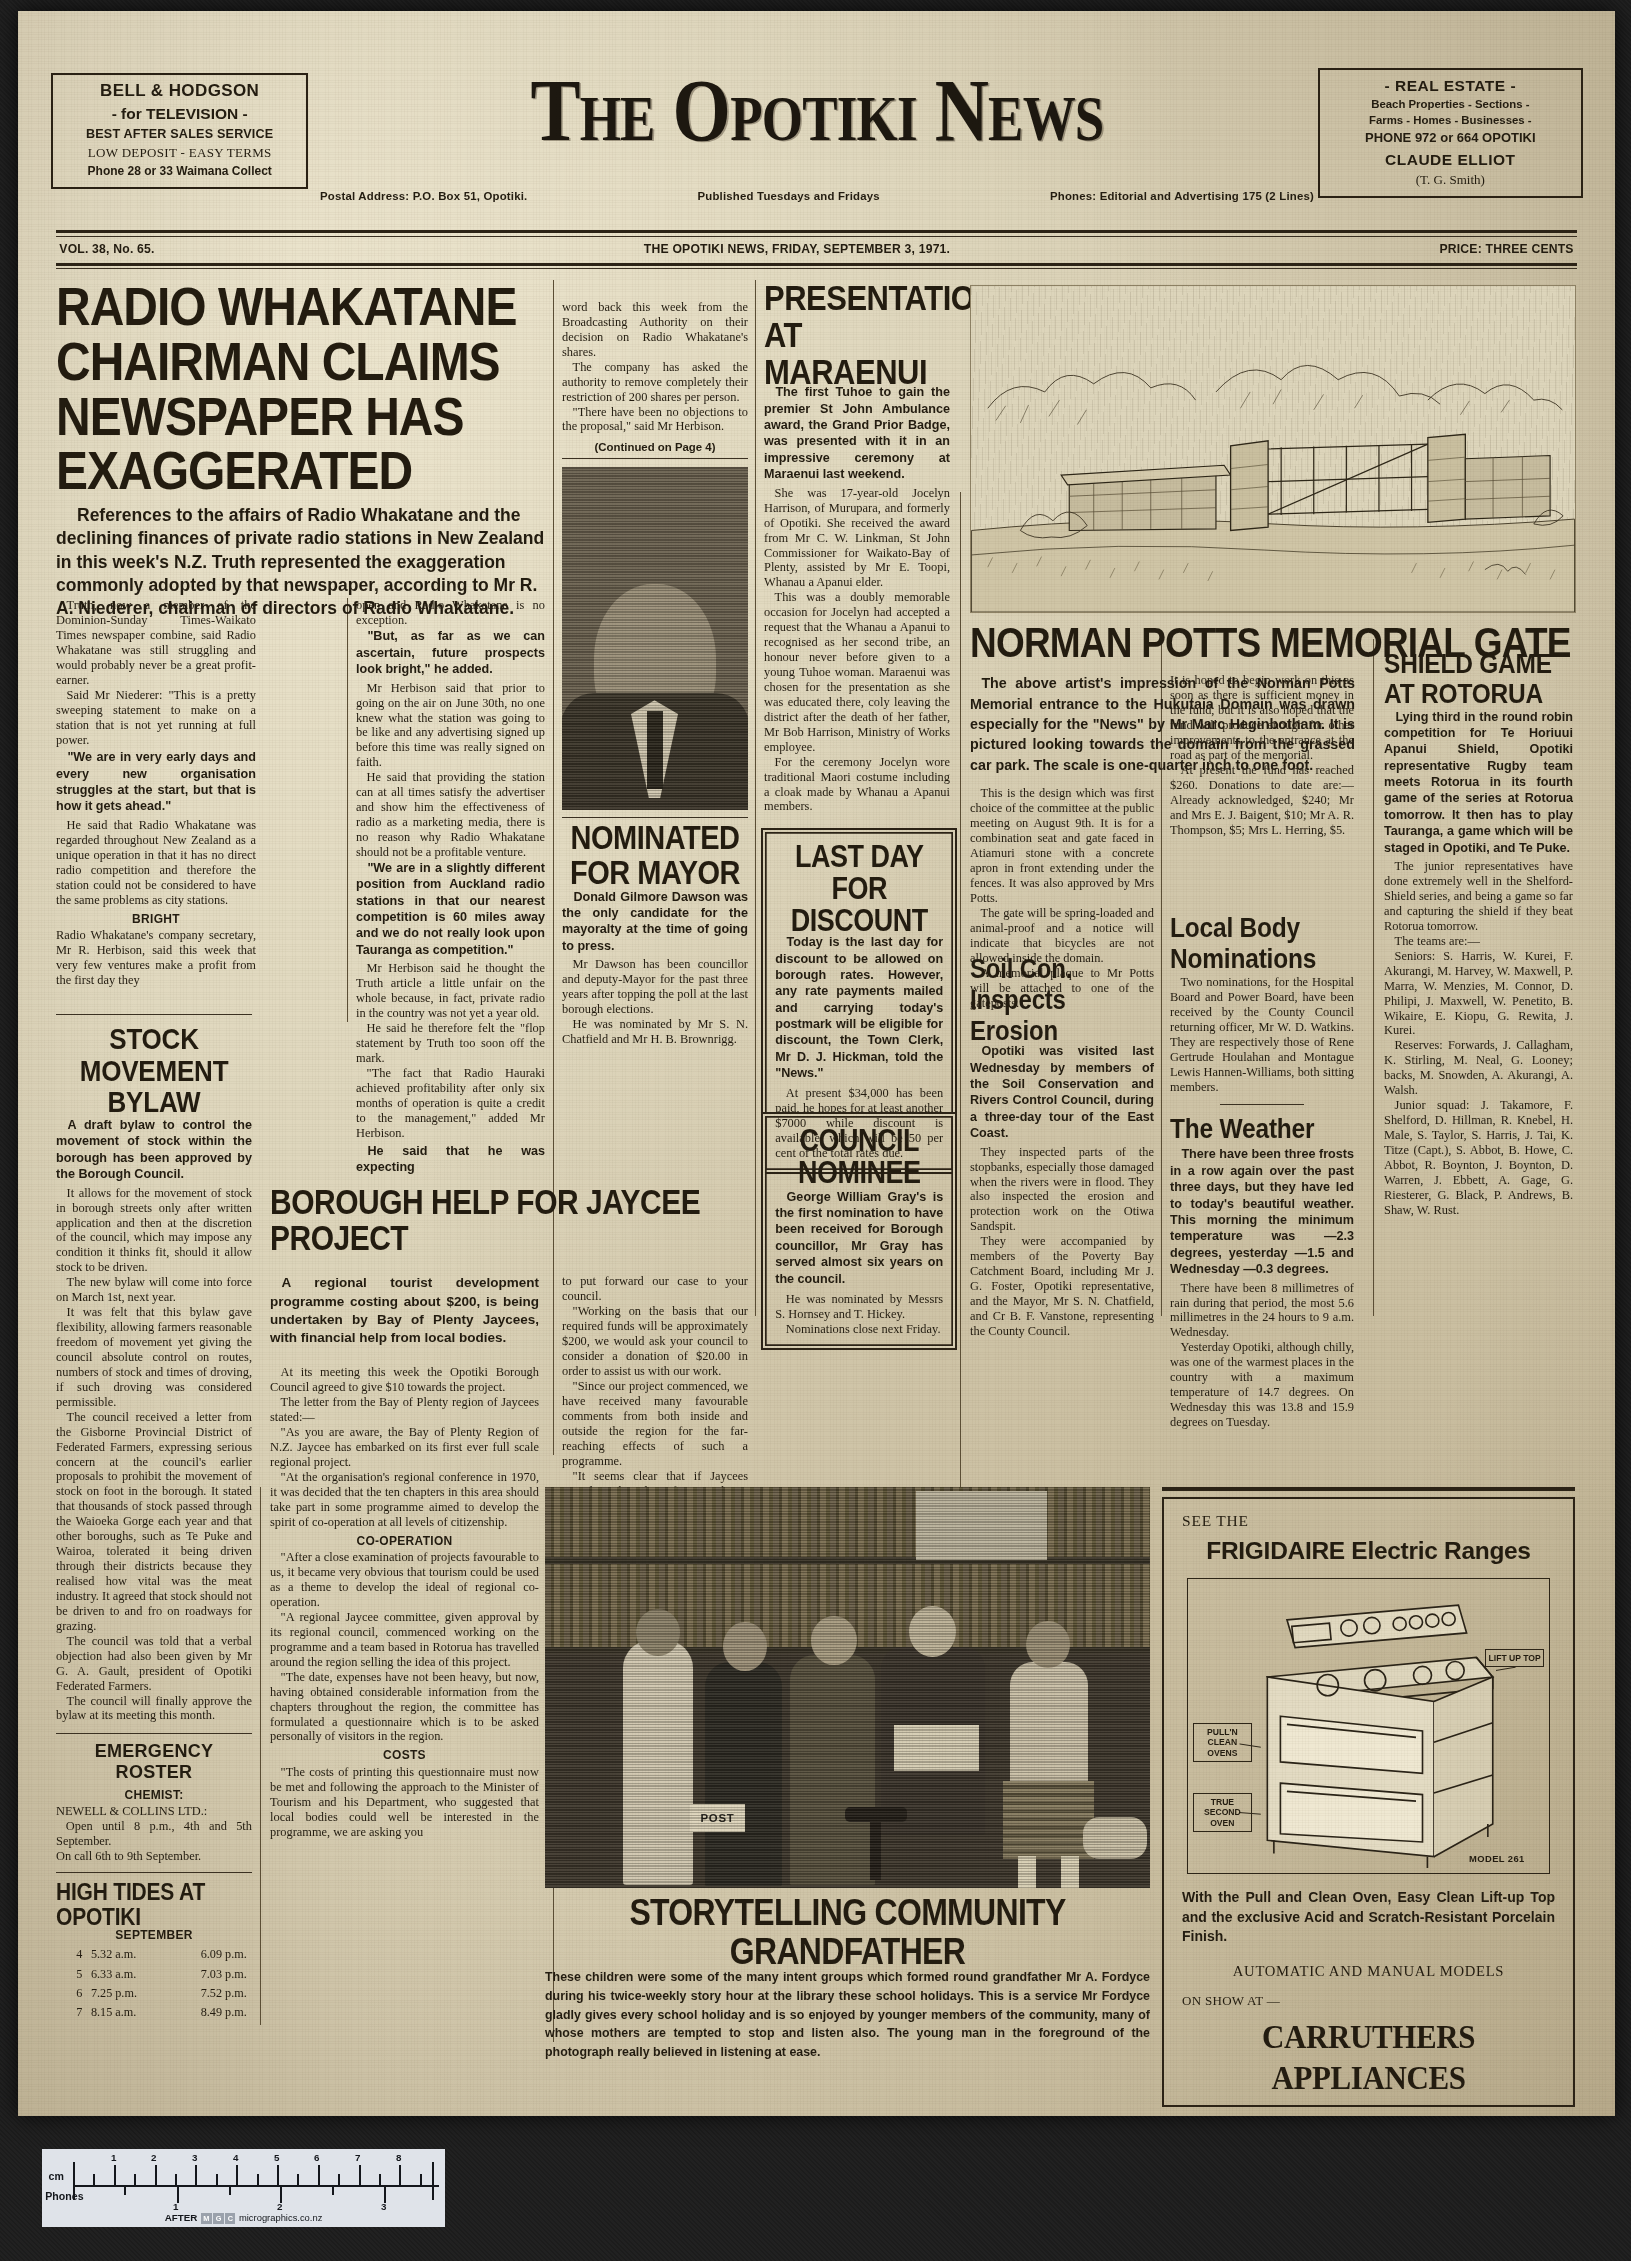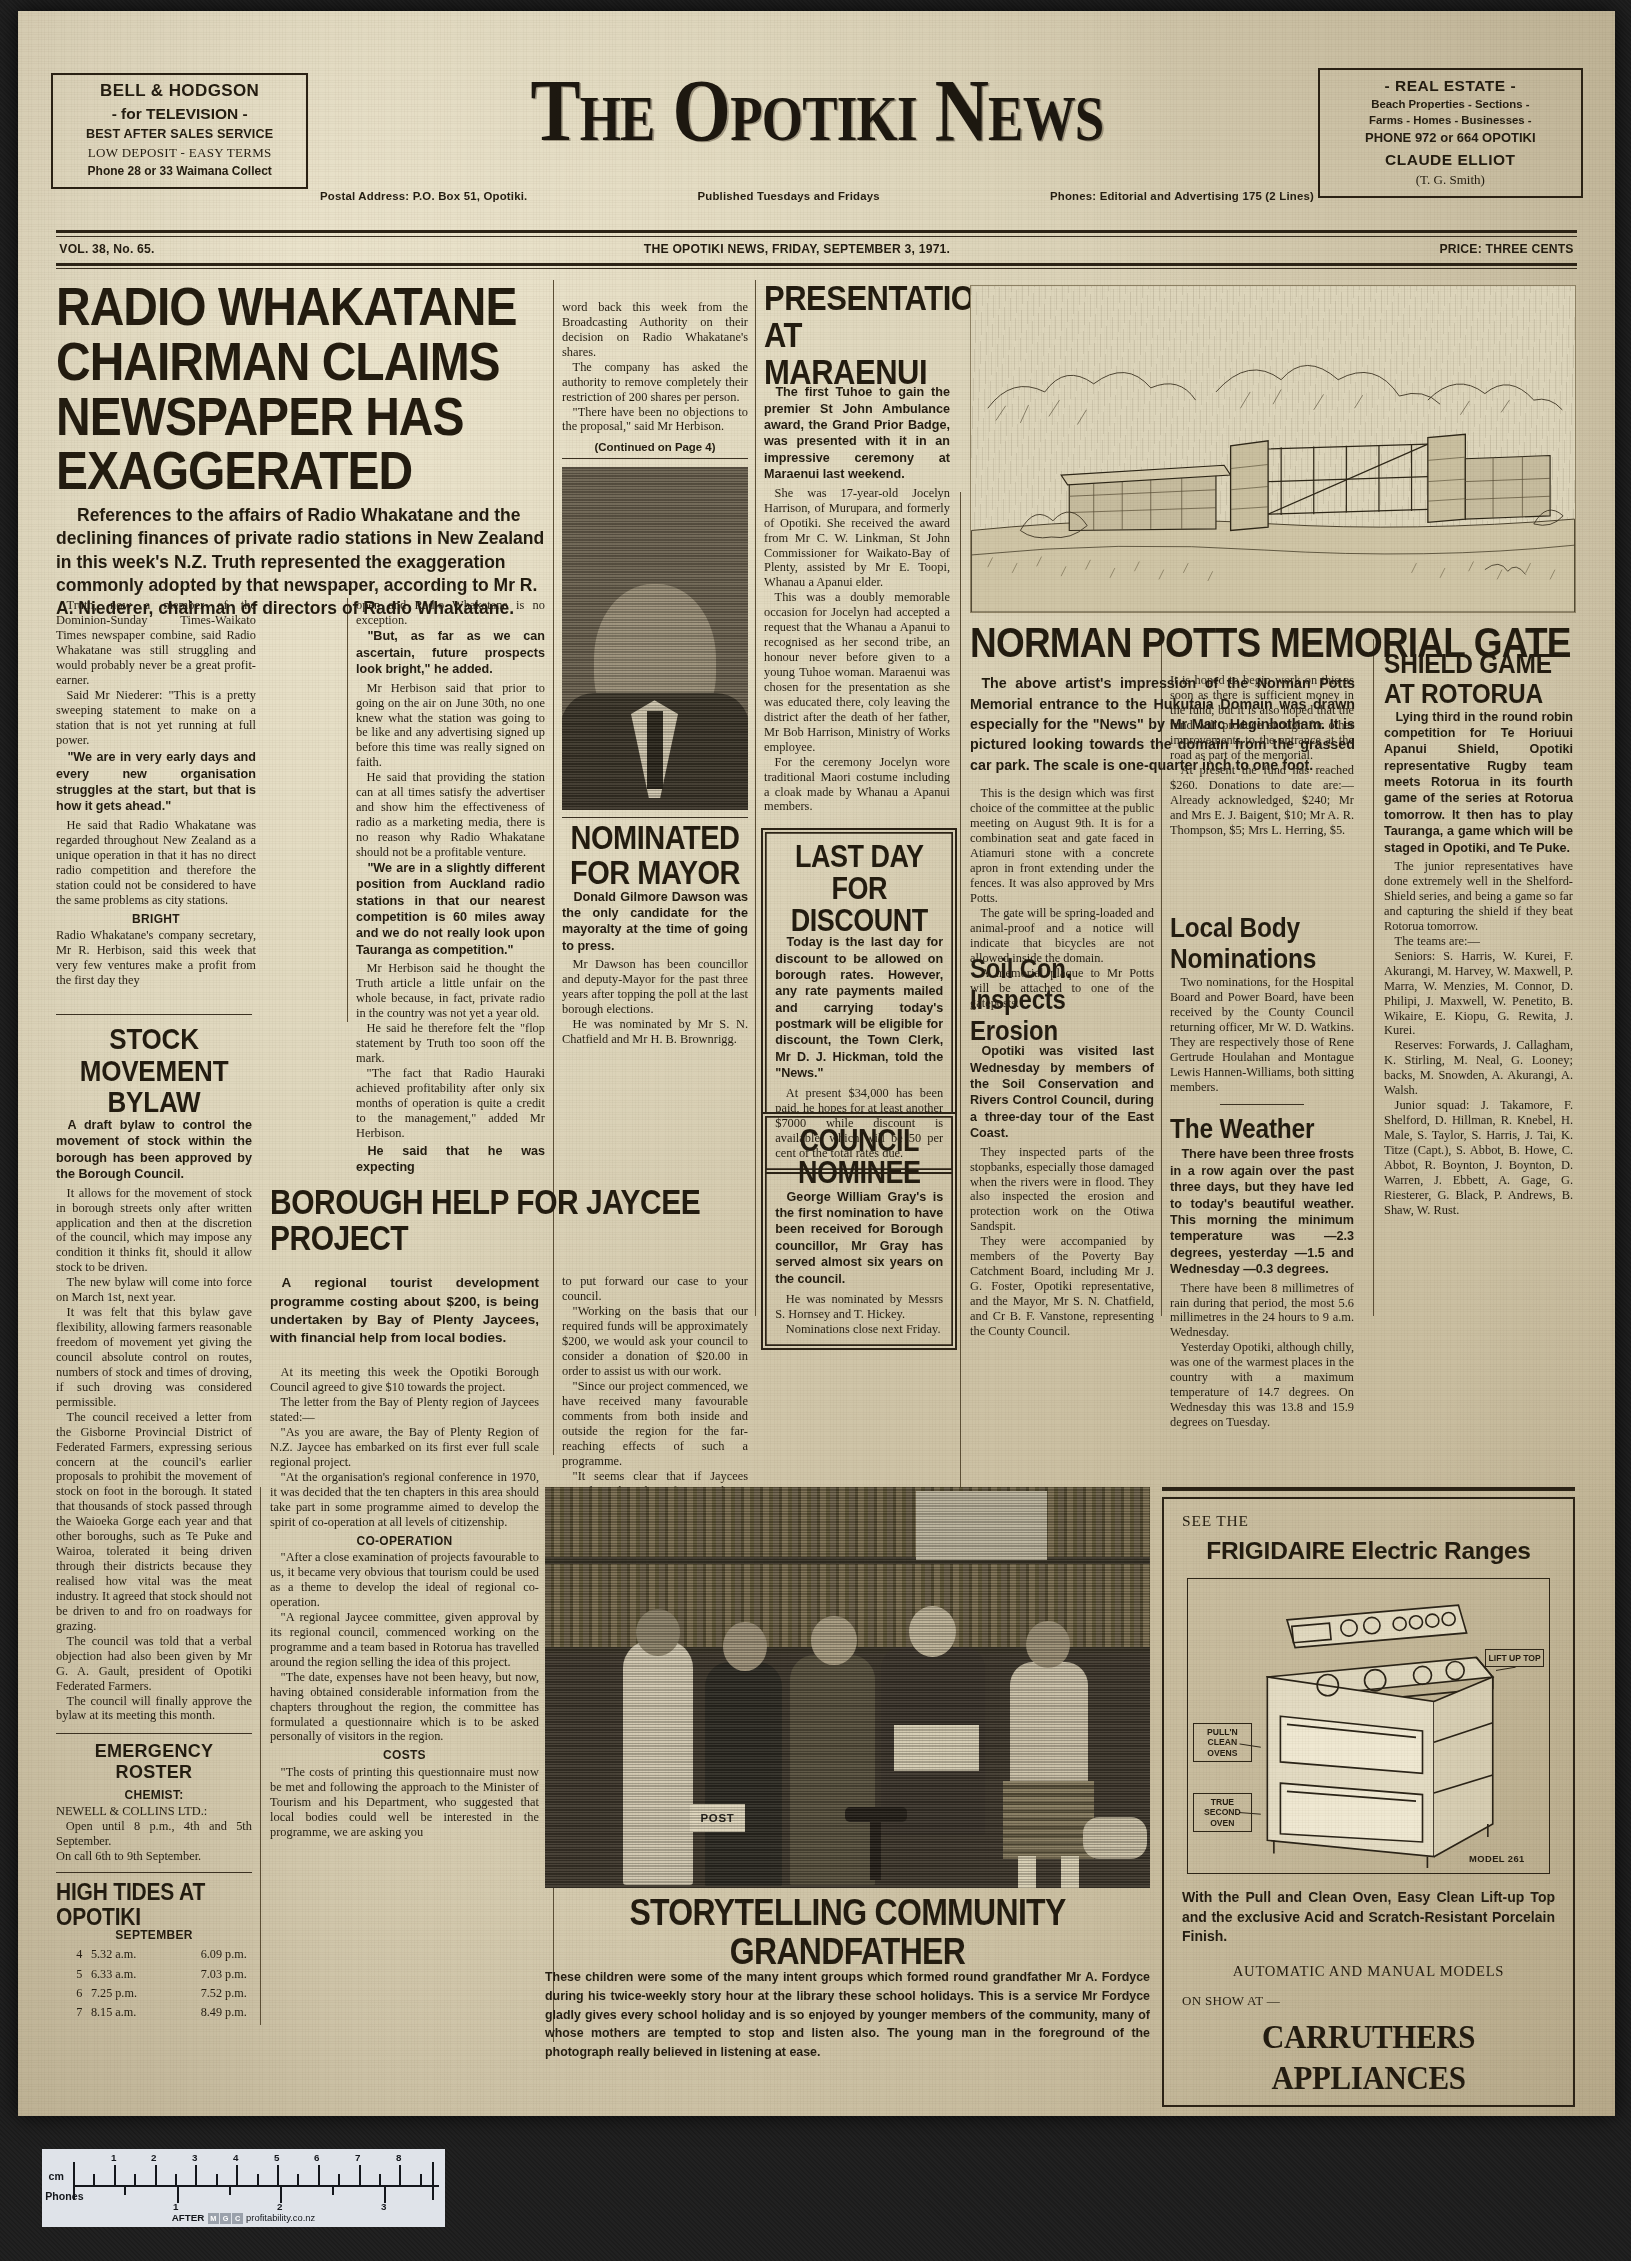--- a/index.html
+++ b/index.html
@@ -618,16 +618,16 @@
   <div class="tick" style="left:187px;top:36px;height:9.8px;"></div>
   <div class="tick" style="left:238px;top:36px;height:18px;"></div>
   <div class="num" style="left:235px;top:52px;">2</div>
   <div class="tick" style="left:290px;top:36px;height:9.8px;"></div>
   <div class="tick" style="left:342px;top:36px;height:18px;"></div>
   <div class="num" style="left:339px;top:52px;">3</div>
 
   <div class="credit">
     <span>AFTER</span>
     <span class="sq">M</span><span class="sq">G</span><span class="sq">C</span>
-    <span class="url">profitability.co.nz</span>
+    <span class="url">micrographics.co.nz</span>
   </div>
 </div>
 
 
 </body></html>

